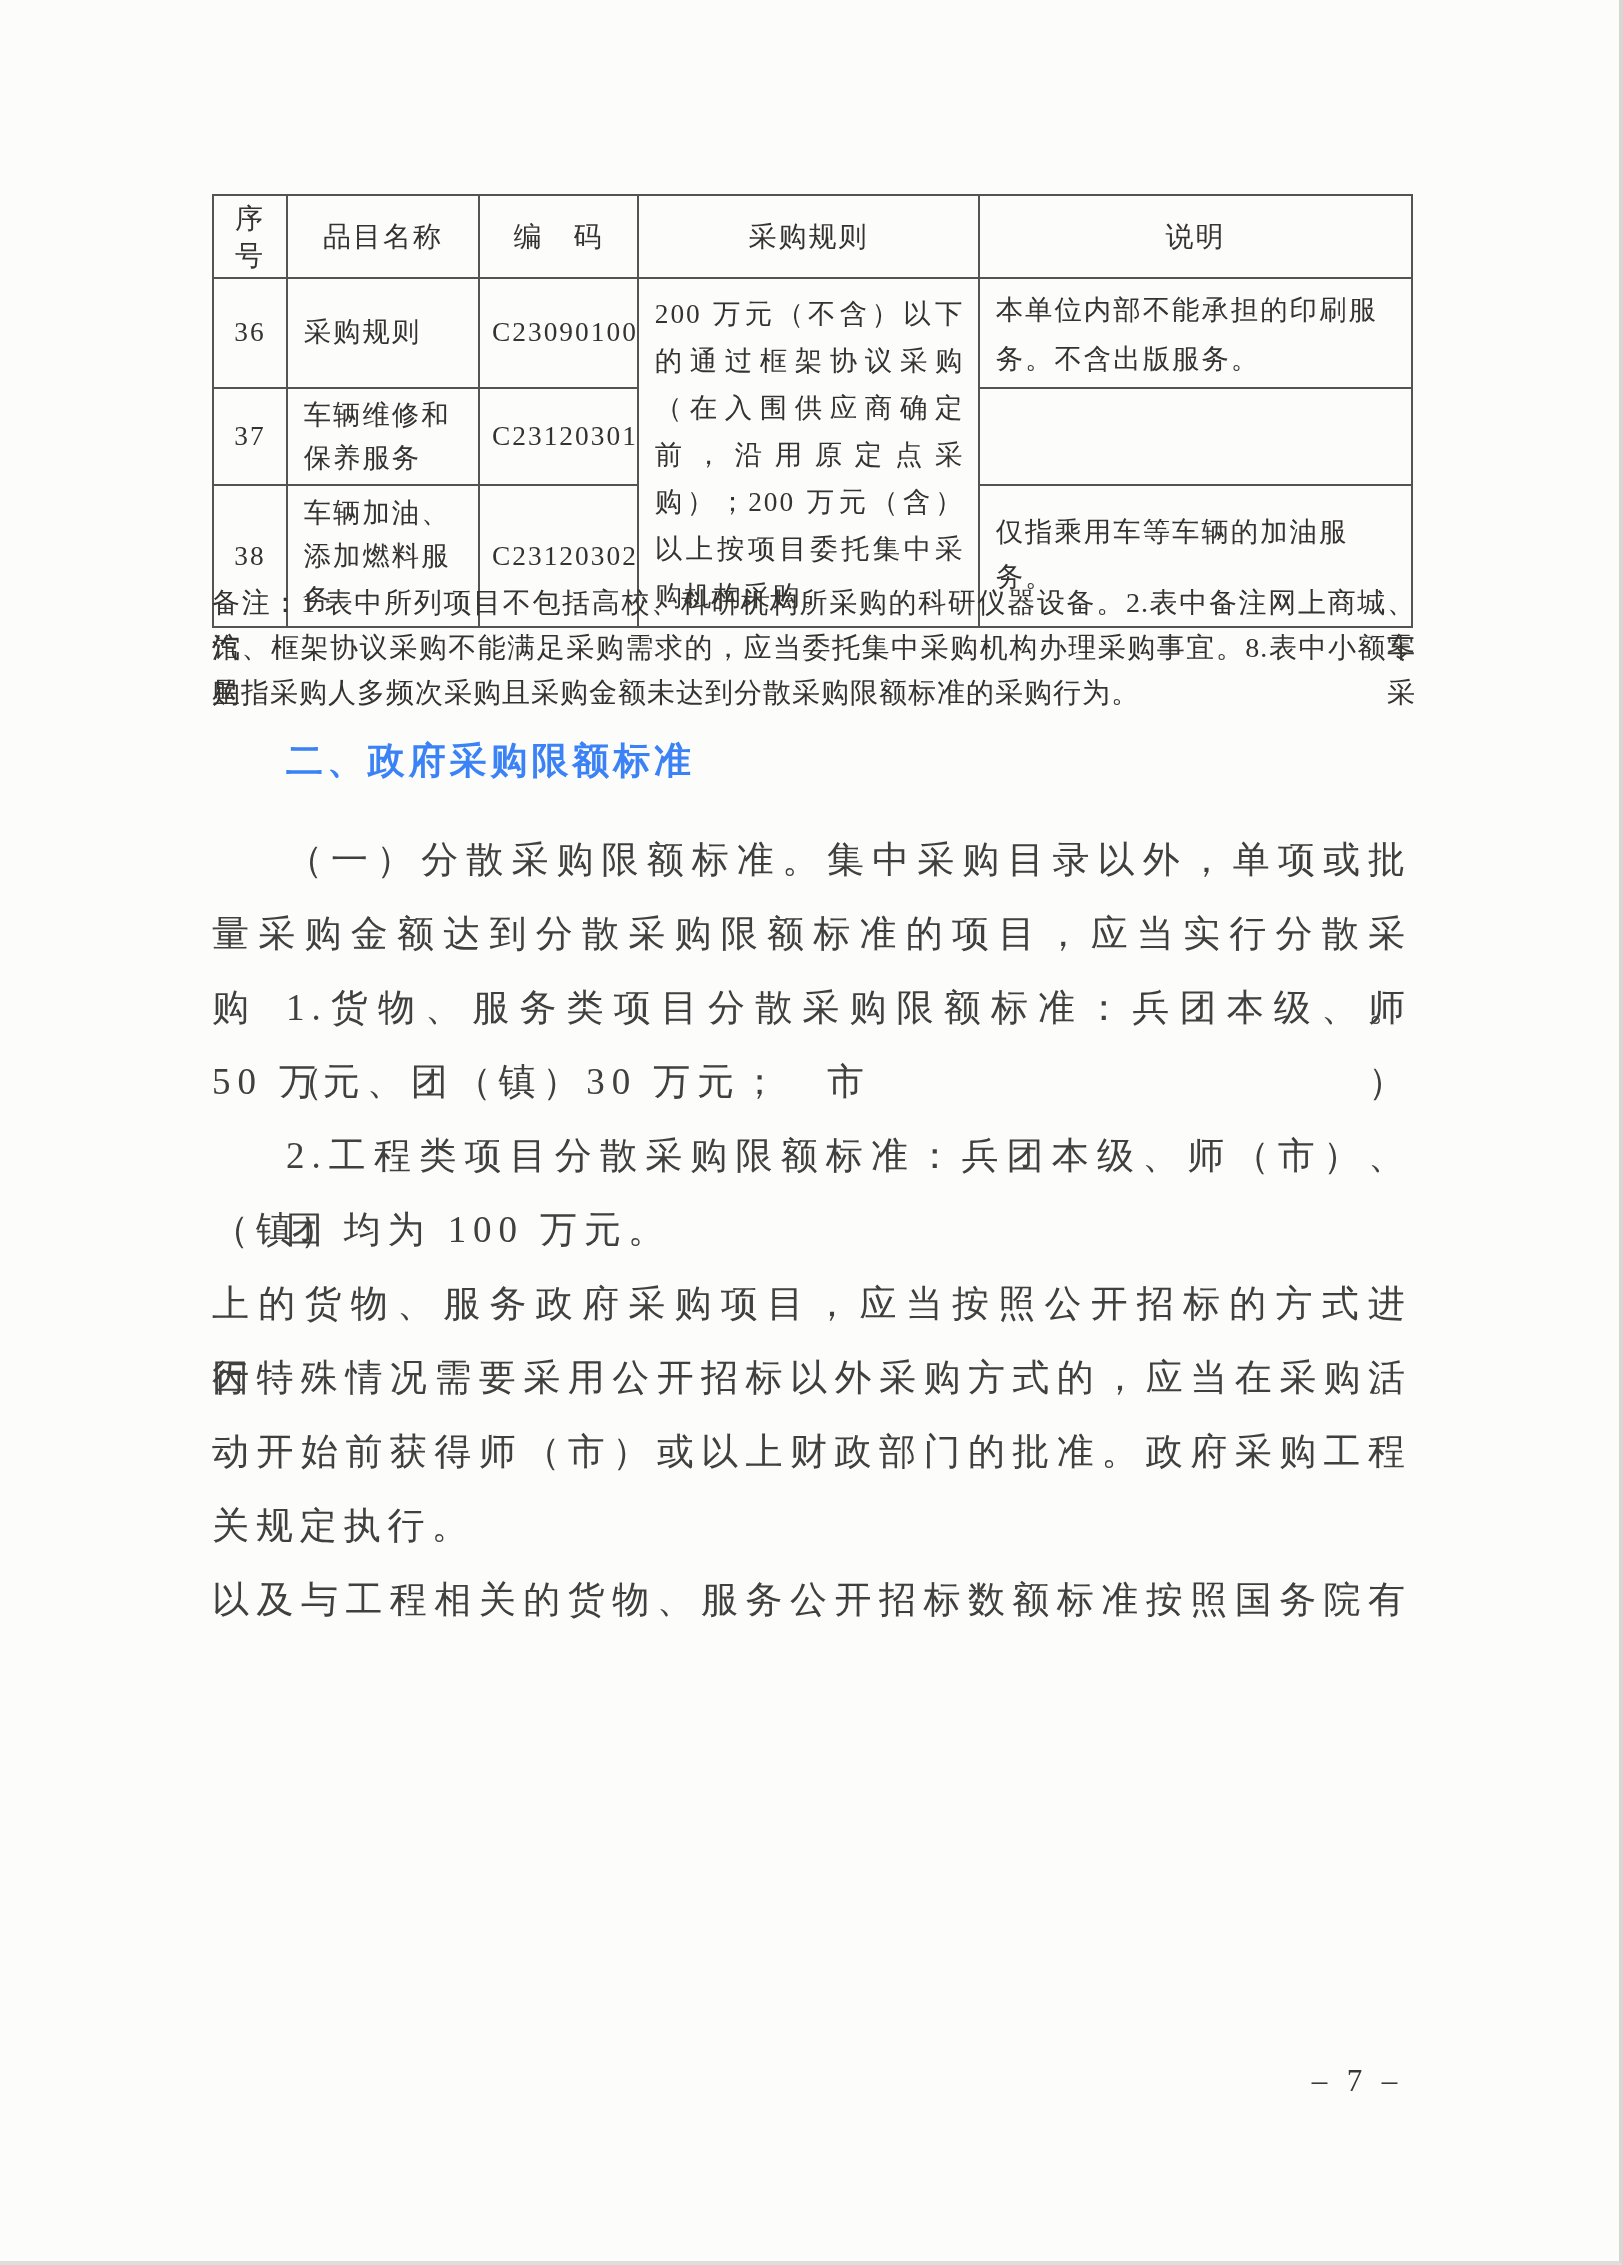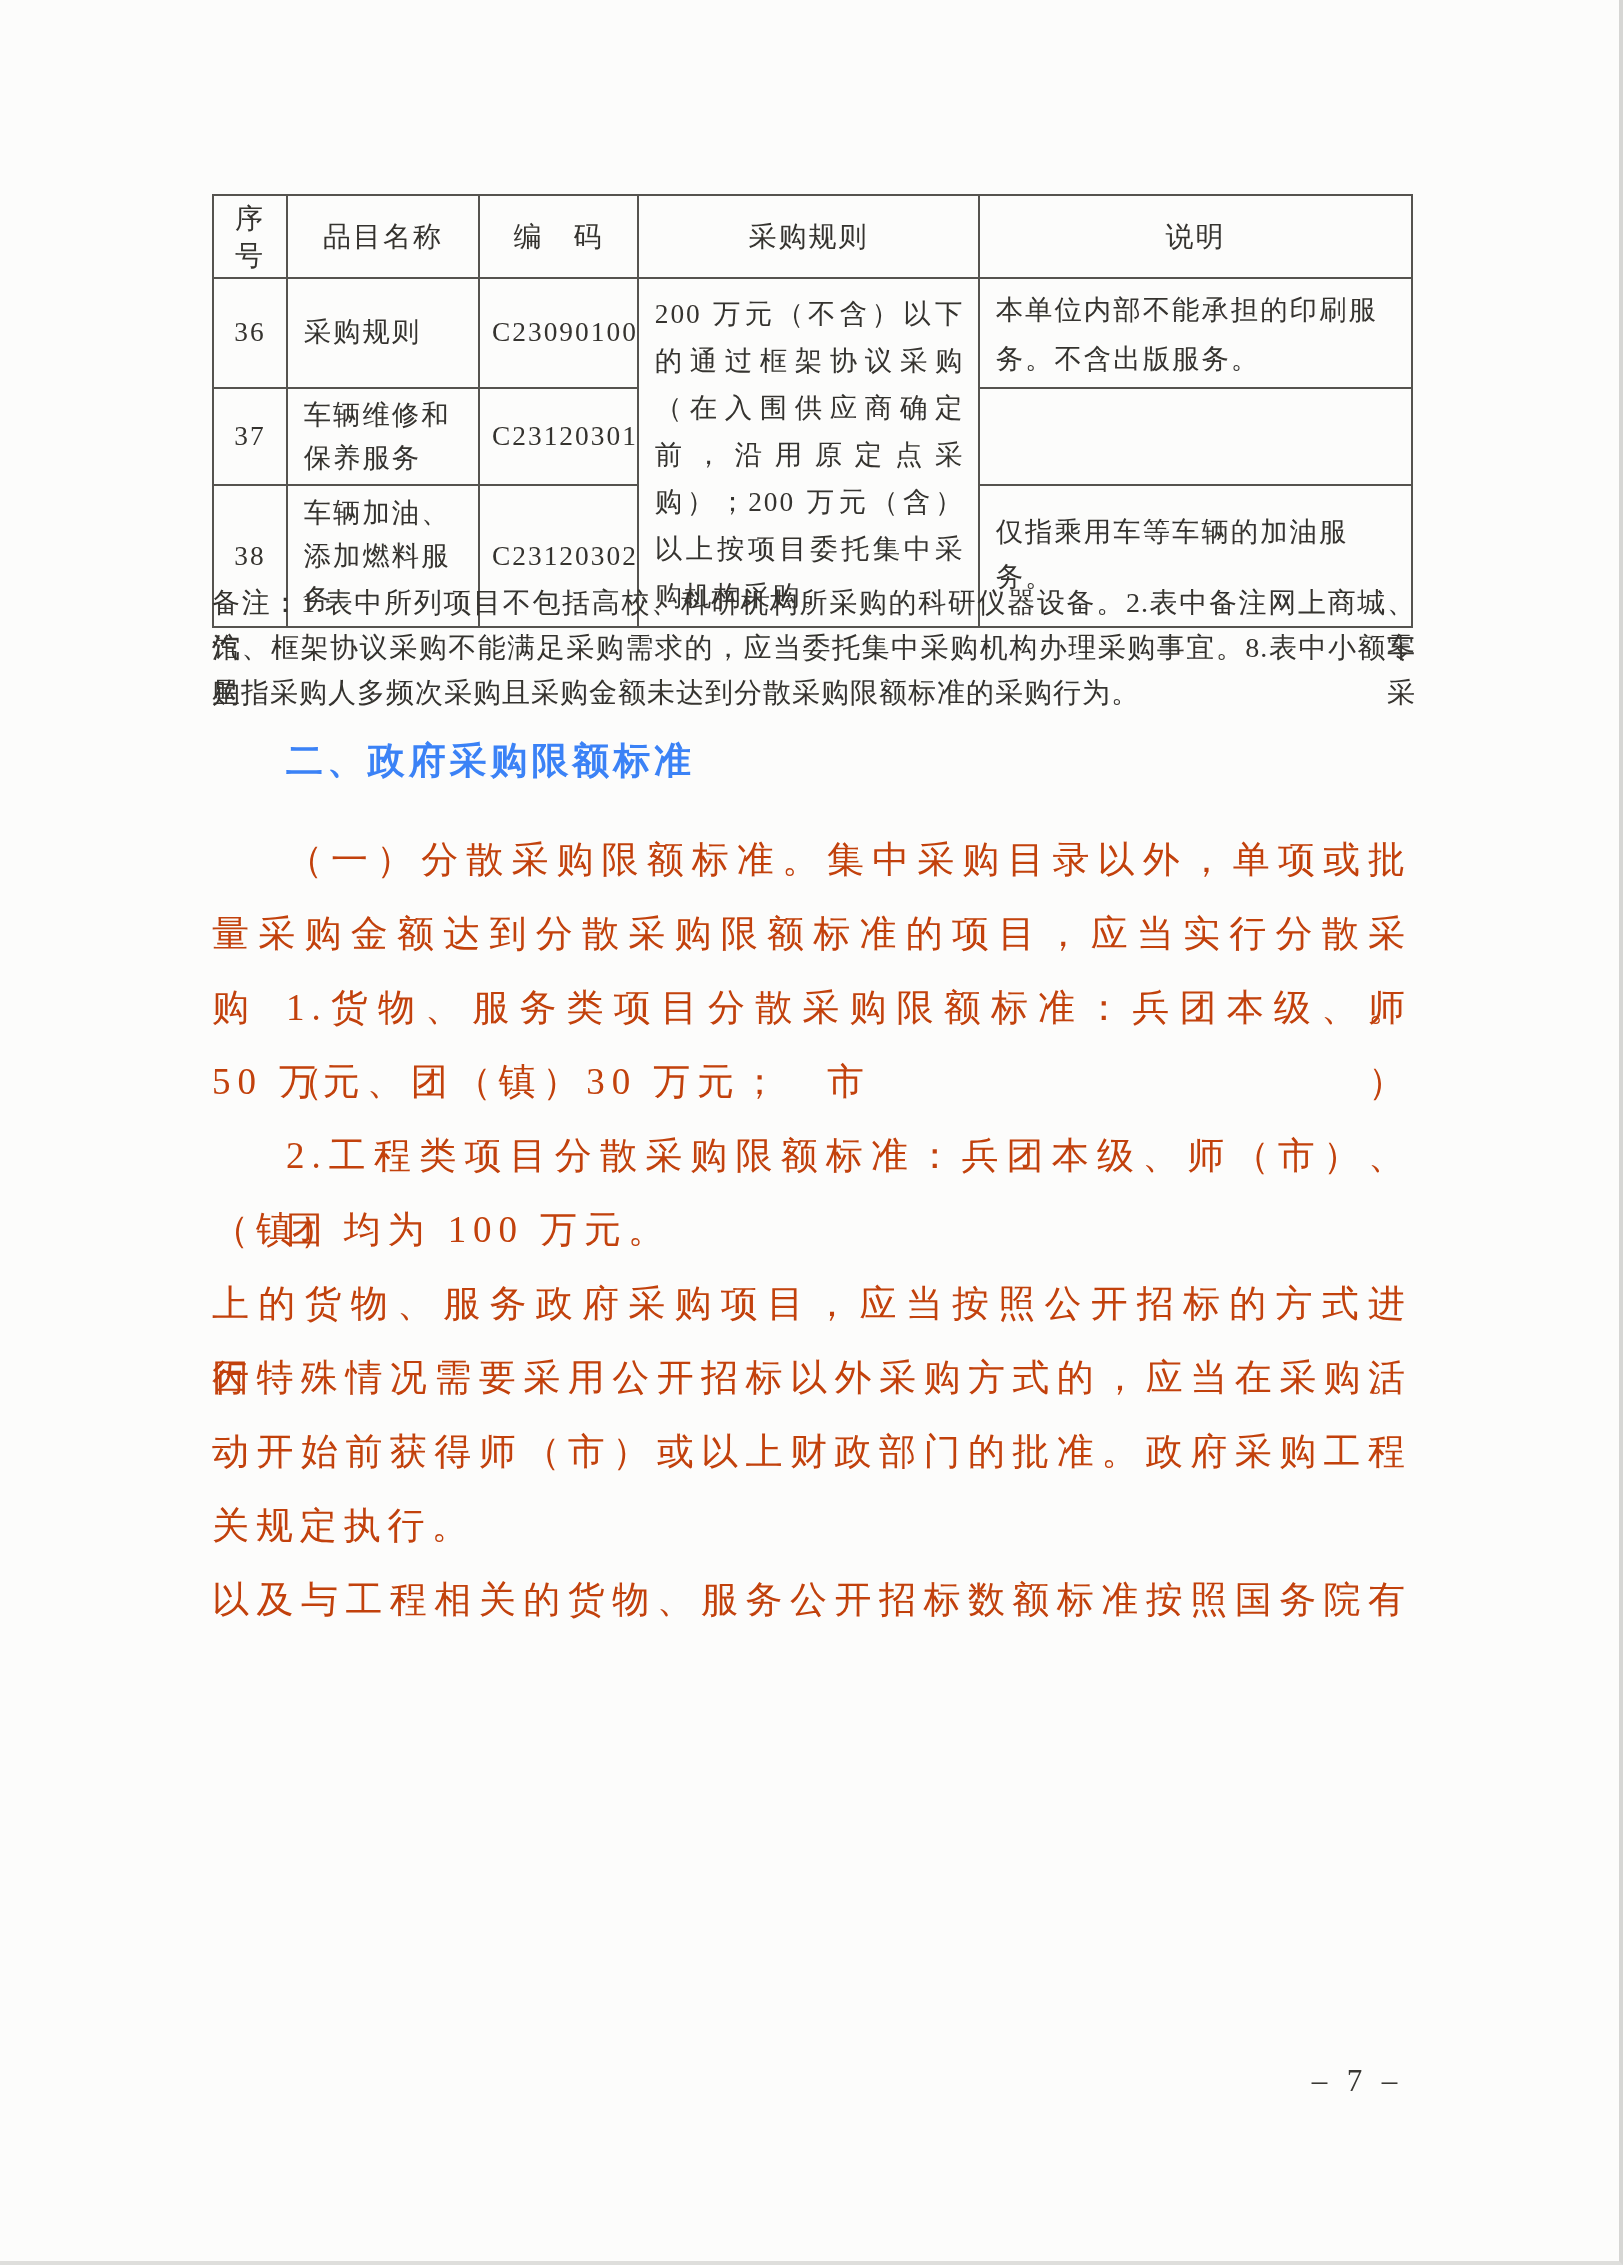--- a/index.html
+++ b/index.html
@@ -66,21 +66,21 @@
   .sec-heading{
     margin:0 0 27.4px 0;
     padding-left:74px;
     height:71px;line-height:71px;
     font-family:Liberation Serif, serif;
     font-weight:bold;font-size:37px;color:#3b82f6;
     letter-spacing:3.9px;
   }
   .body-line{
     height:74px;line-height:74px;
-    font-size:37px;color:#c2410c;
+    font-size:37px;color:#404040;
     letter-spacing:6.9px;
     white-space:nowrap;
   }
   .body-line.jl{white-space:normal;text-align:justify;text-align-last:justify;}
   .body-line.first{padding-left:74px;}
 
   
   .page-number{
     position:absolute;left:1274px;top:2063px;width:167px;
     text-align:center;font-size:31px;color:#3a3834;letter-spacing:5.9px;

